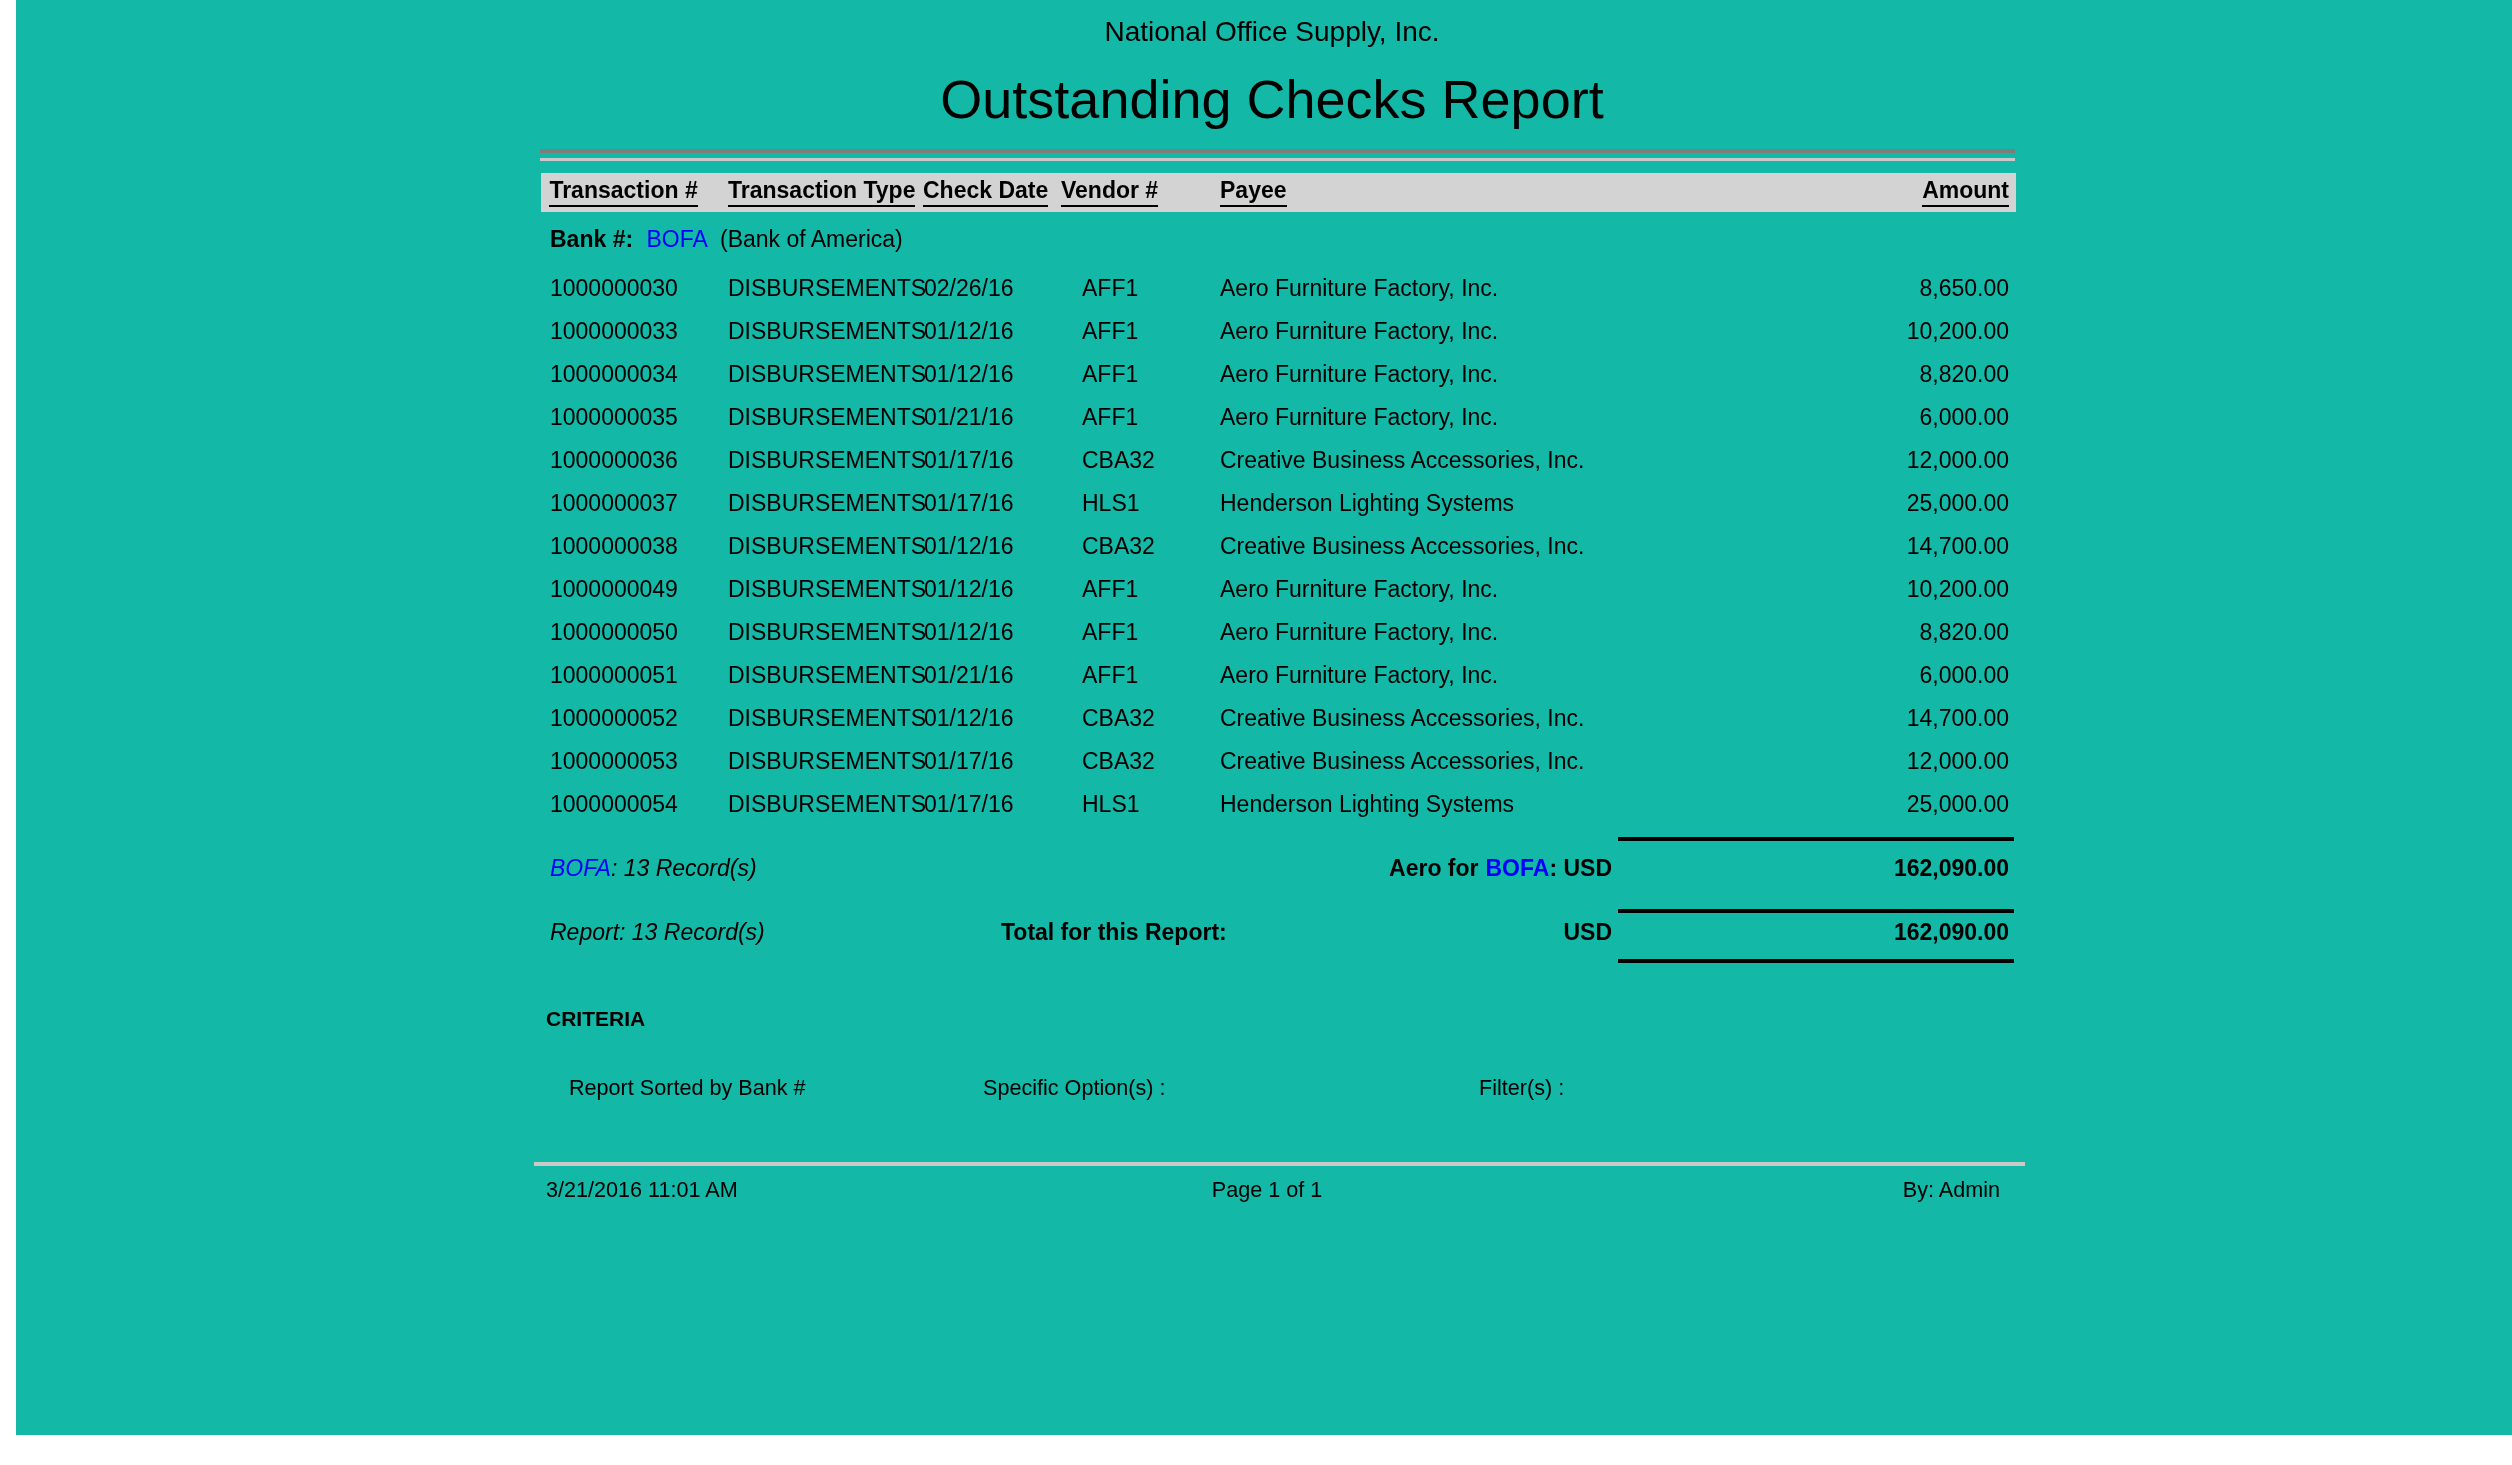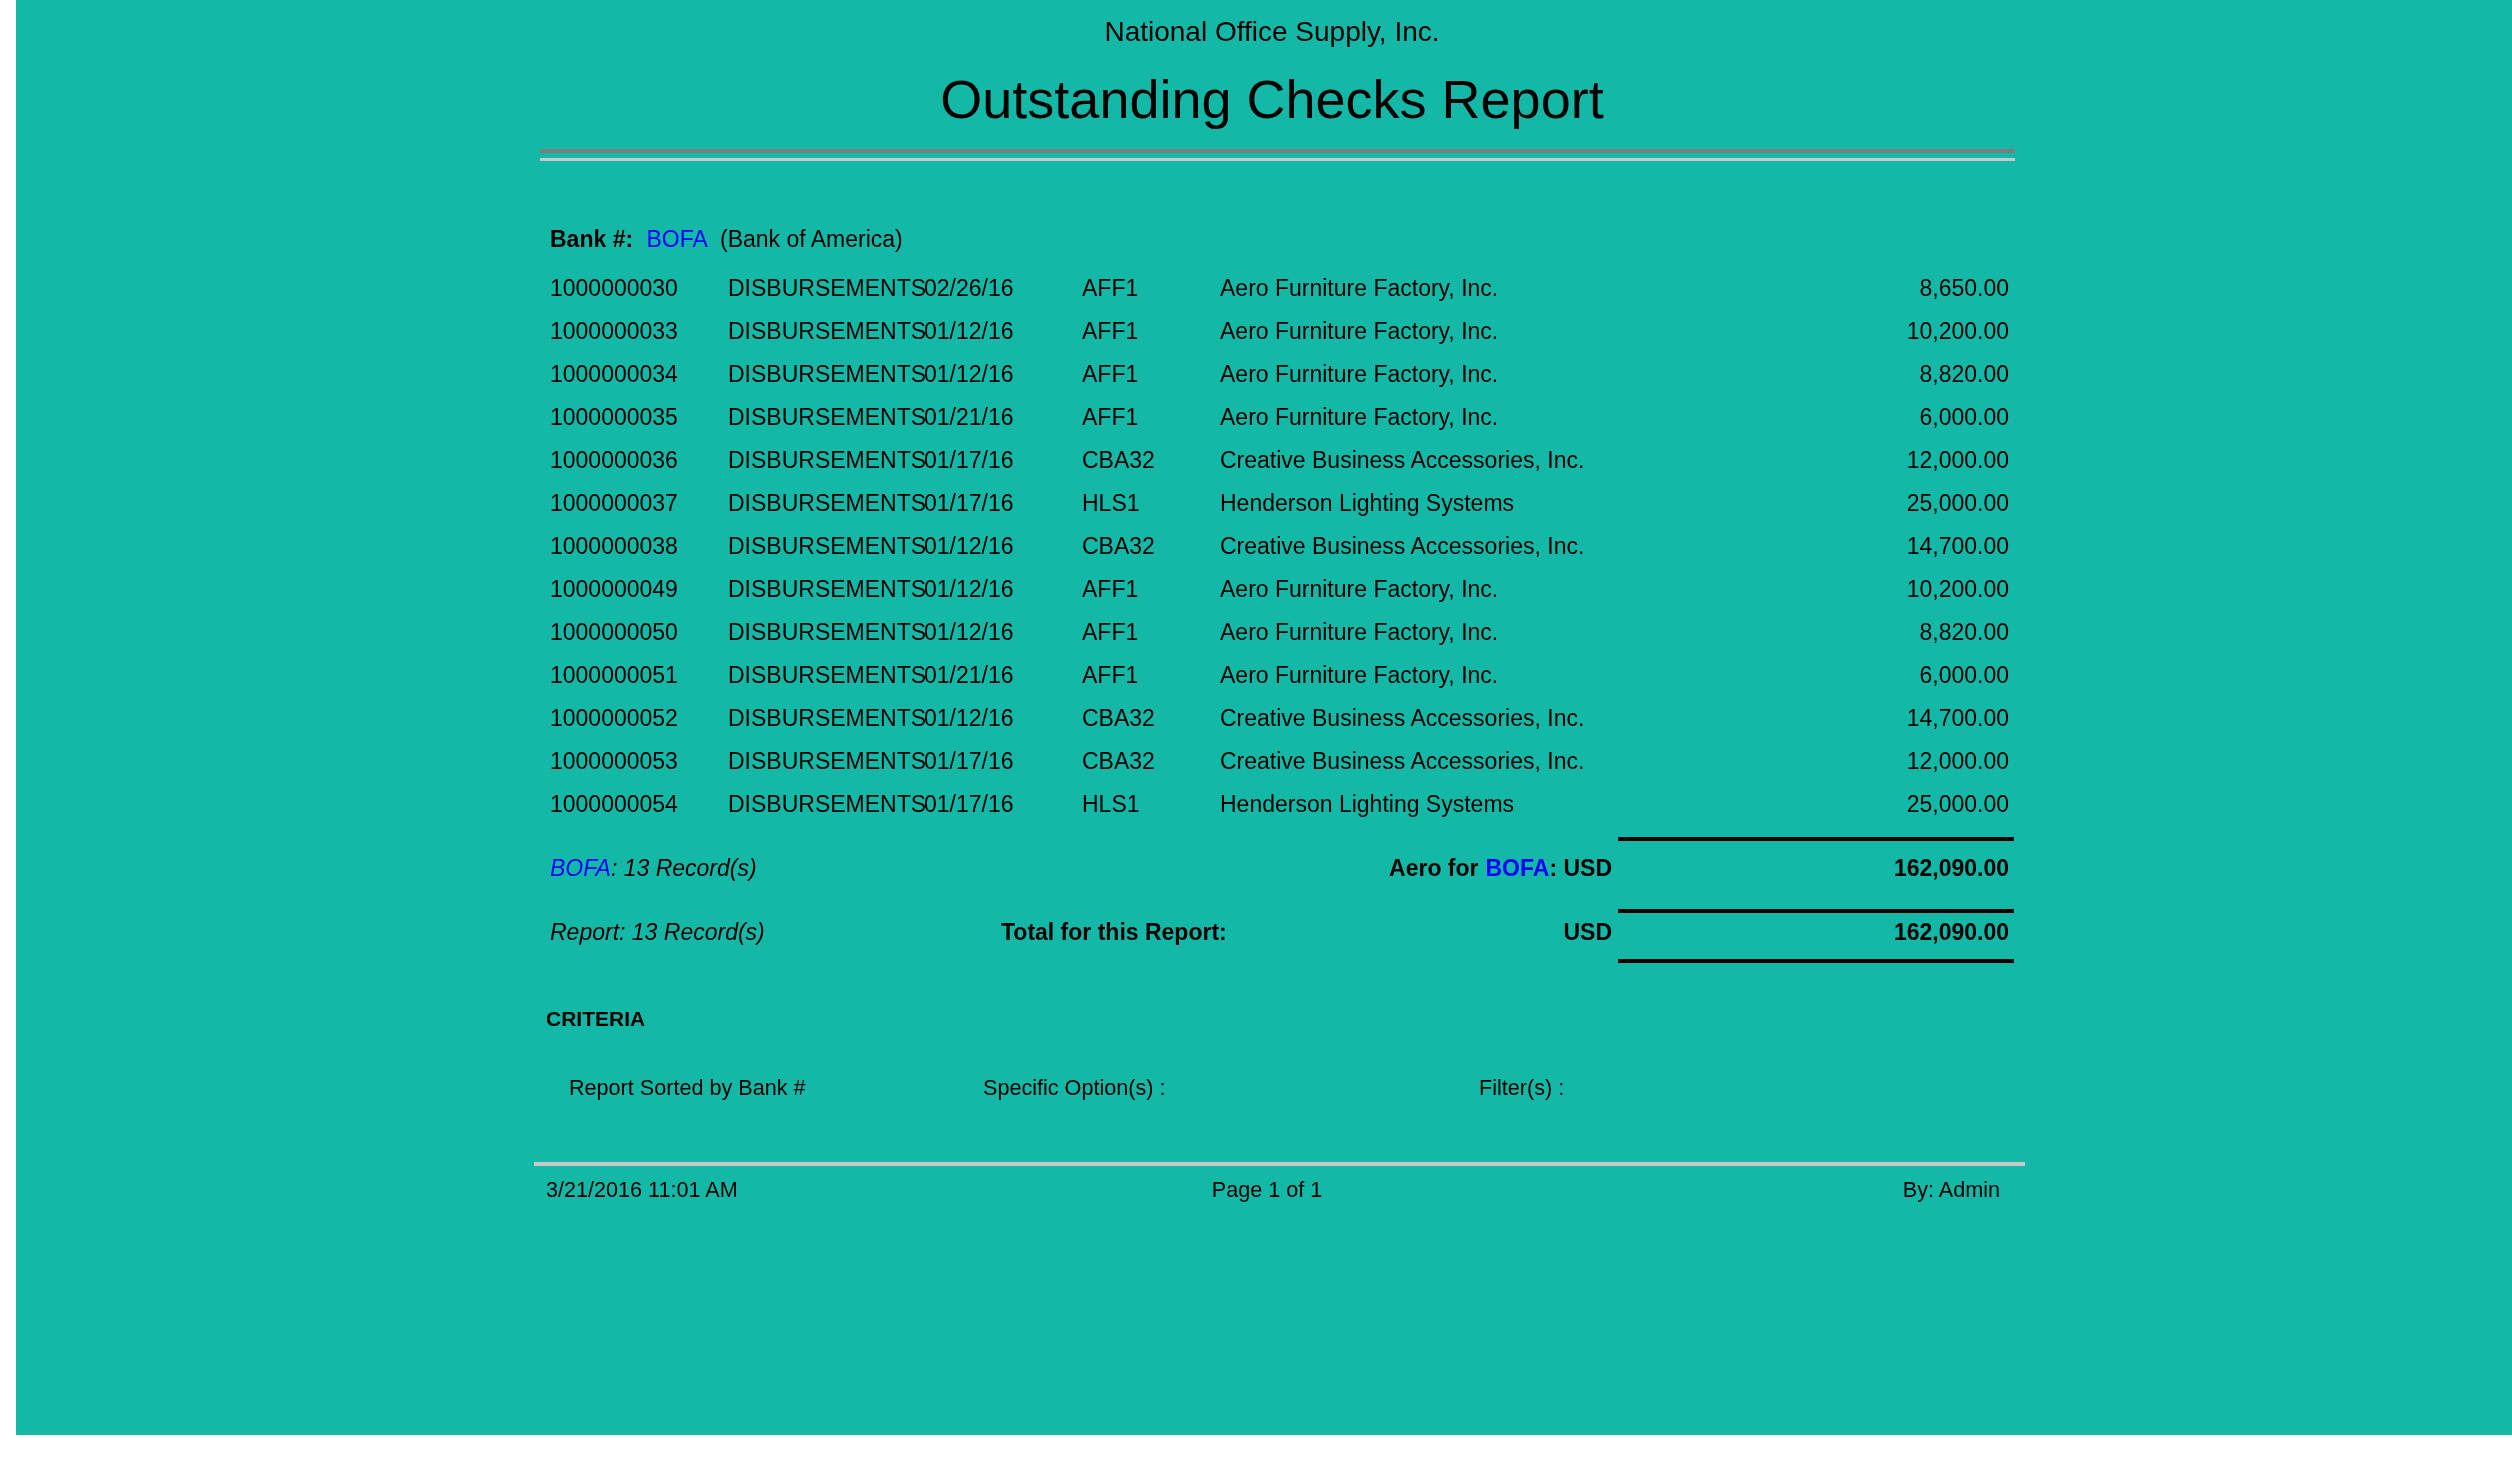--- a/index.html
+++ b/index.html
@@ -60,20 +60,28 @@
 <body>
 
 <div id="page">
 
   <div class="company">National Office Supply, Inc.</div>
   <div class="title">Outstanding Checks Report</div>
 
   <div class="rule-dark"></div>
   <div class="rule-light"></div>
 
+  <div class="band">
+    <span class="h h1">Transaction #</span>
+    <span class="h h2">Transaction Type</span>
+    <span class="h h3">Check Date</span>
+    <span class="h h4">Vendor #</span>
+    <span class="h h5">Payee</span>
+    <span class="h h6">Amount</span>
+  </div>
 
   <div class="bankline">
     <span class="lbl">Bank #:</span>
     <span class="blue gap">BOFA</span>
     <span class="gap">(Bank of America)</span>
   </div>
 
   <div id="rows">
       <div class="trow">
       <span class="c c1">1000000030</span>

